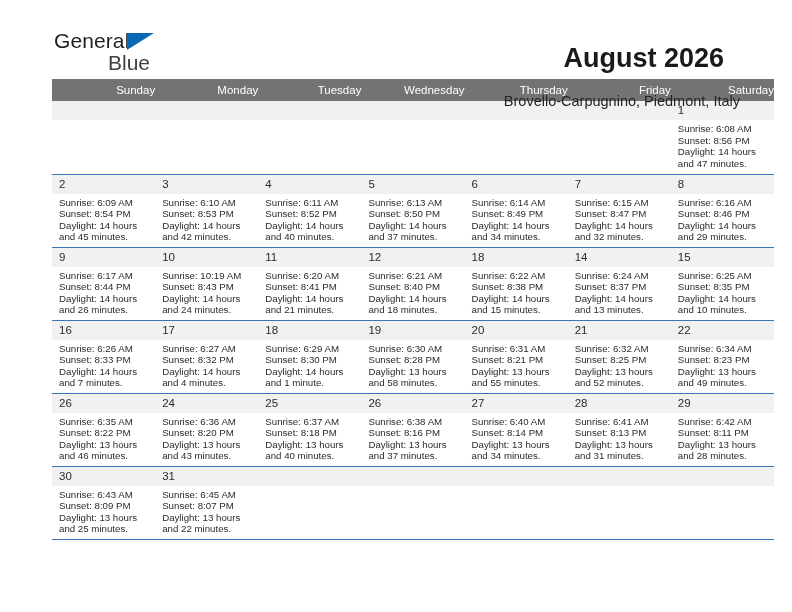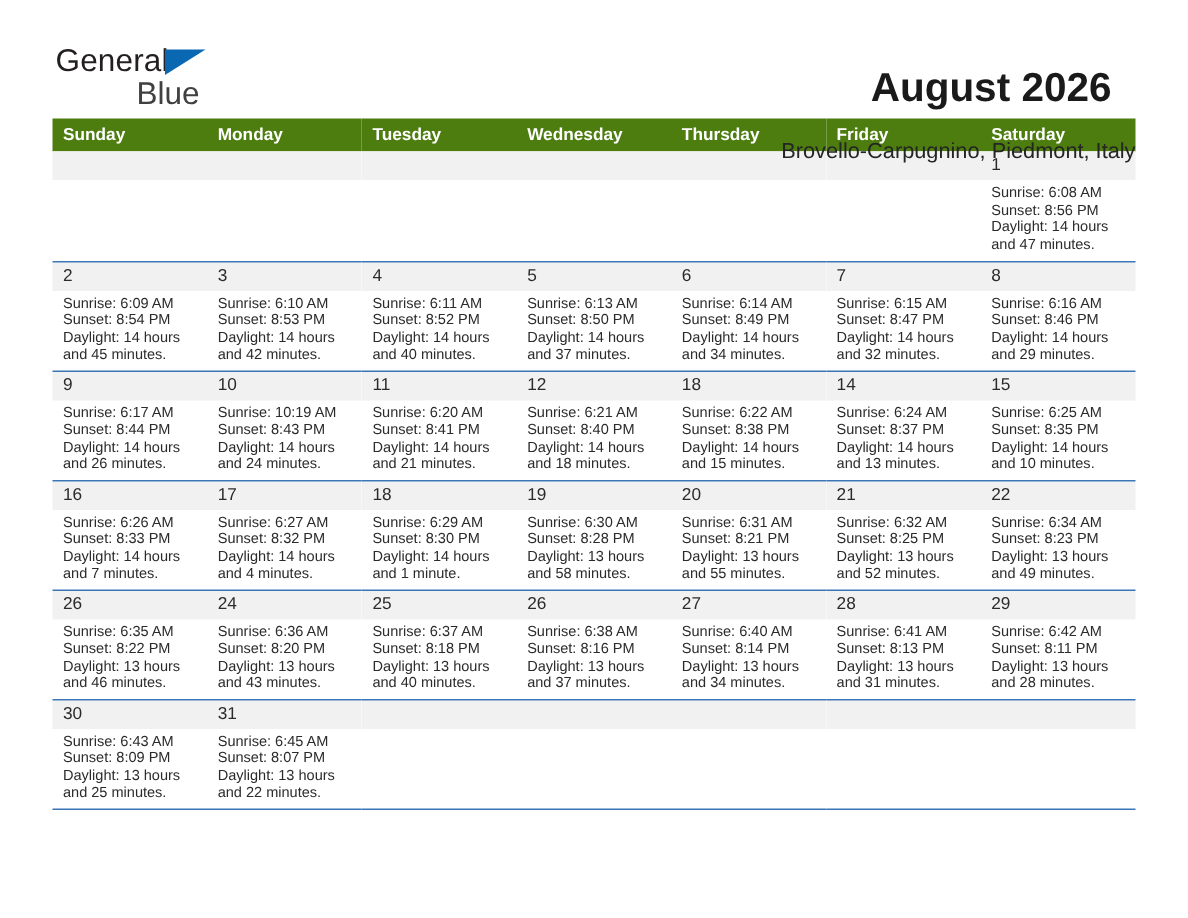--- a/index.html
+++ b/index.html
@@ -12,21 +12,21 @@
     background: #ffffff;
     font-family: "Liberation Sans", sans-serif;
     color: #1a1a1a;
     overflow: hidden;
   }
   .page {
     position: relative;
     width: 792px;
     height: 612px;
     box-sizing: border-box;
-    padding: 0 35px;
+    padding: 0 52px;
   }
 
   
   .header {
     position: relative;
     height: 70px;
     padding-top: 26px;
     box-sizing: border-box;
   }
   .logo {
@@ -83,25 +83,25 @@
   }
 
   
   .cal-table {
     width: 722px;
     border-collapse: collapse;
     table-layout: fixed;
     margin-top: 9px;
   }
   .cal-table th {
-    background: #4d7c0f;
+    background: #737373;
     color: #ffffff;
     font-size: 11.5px;
-    font-weight: bold;
-    text-align: left;
+    font-weight: normal;
+    text-align: right;
     padding: 5px 0 5px 7px;
     height: 19px;
     box-sizing: border-box;
     border: none;
   }
   .cal-table td {
     vertical-align: top;
     padding: 0;
     border-bottom: 1.3px solid #3b75b5;
     height: 73px;

